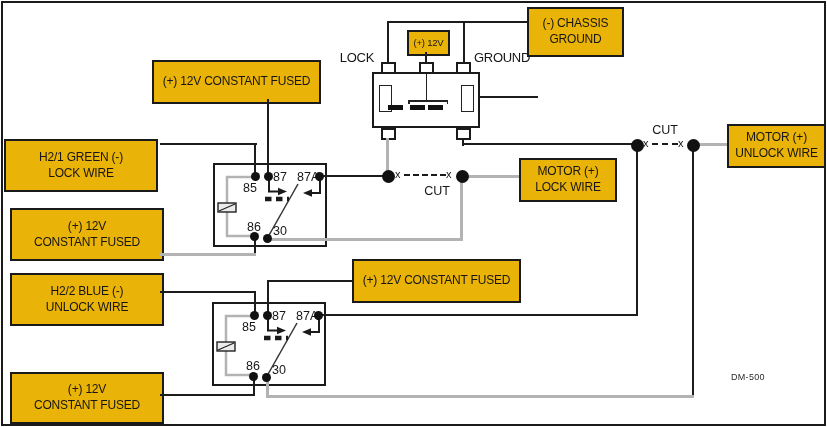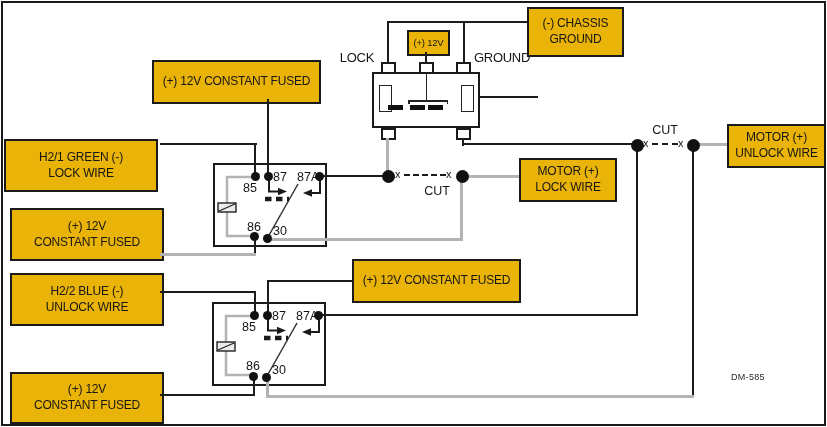--- a/index.html
+++ b/index.html
@@ -161,14 +161,14 @@
   <div class="cutlbl" style="left:420px;top:184px;width:34px;">CUT</div>
   <div class="xm" style="left:395px;top:168px;">x</div>
   <div class="dash" style="left:404px;top:174px;width:42px;"></div>
   <div class="xm" style="left:446px;top:168px;">x</div>
 
   <div class="cutlbl" style="left:649px;top:123px;width:32px;">CUT</div>
   <div class="xm" style="left:643px;top:137px;">x</div>
   <div class="dash" style="left:652px;top:143px;width:26px;"></div>
   <div class="xm" style="left:678px;top:137px;">x</div>
 
-  <div class="code" style="left:731px;top:372px;">DM-585</div>
+  <div class="code" style="left:731px;top:372px;">DM-500</div>
 </div>
 
 </body></html>

